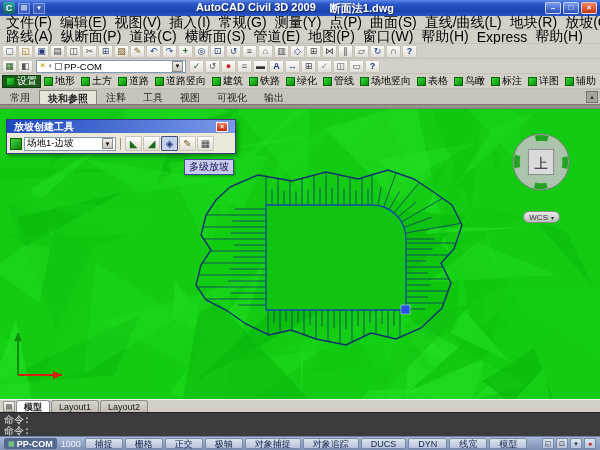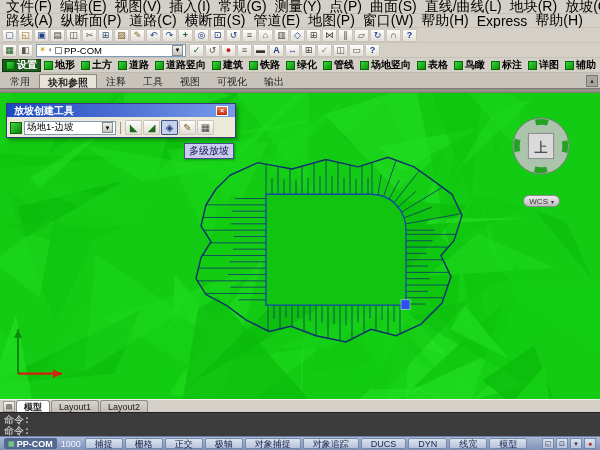--- a/index.html
+++ b/index.html
@@ -80,21 +80,21 @@
 .layer-combo{display:flex;align-items:center;height:13px;background:#fff;border:1px solid #7f9db9;width:150px;font-size:9.5px;gap:2px;padding:0 2px;margin:0 2px}
 .lc-ico{font-size:8px;line-height:8px}
 .lc-ico.sun{color:#c8a000}.lc-ico.half{color:#888}
 .lc-swatch{width:7px;height:7px;background:#fff;border:1px solid #888}
 .lc-text{flex:1;color:#000;white-space:nowrap;overflow:hidden}
 .lc-btn{width:11px;height:11px;background:linear-gradient(#f0eee8,#c8c4bc);border:1px solid #8c8c8c;font-size:6px;display:grid;place-items:center}
 .lc-btn::before{content:"▼"}
 
 
 .hy{flex:0 0 15px;height:15px;background:#d4d0c8;display:flex;align-items:center;padding:0 2px;border-bottom:1px solid #c0bcb4;overflow:hidden}
-.hy-item{display:flex;align-items:center;gap:2px;padding:0 3px;font-size:10px;font-weight:bold;white-space:nowrap;height:13px;color:#000}
+.hy-item{display:flex;align-items:center;gap:2px;padding:0 3px;font-size:10px;font-weight:normal;white-space:nowrap;height:13px;color:#000}
 .hy-item::before{content:"";width:7px;height:7px;background:linear-gradient(135deg,#39d839,#0a8e0a);border:1px solid #076807;flex:0 0 7px}
 .hy-item:nth-of-type(1){background:#1e5c1e;color:#fff;border:1px solid #0c3c0c}
 
 
 .ribbonbar{flex:0 0 15px;height:15px;background:#c8c4bc;display:flex;align-items:flex-end;padding:0 2px;gap:1px}
 .ribbon-tab{padding:1px 8px;font-size:10px;height:14px;white-space:nowrap;color:#222}
 .ribbon-tab:nth-of-type(2){background:#e8e4da;border:1px solid #8a867e;border-bottom:none;font-weight:bold}
 .ribbon-fill{flex:1}
 .ribbon-min{width:12px;height:12px;border:1px solid #777;background:#a8a49c;margin-bottom:1px;font-size:7px;display:grid;place-items:center;color:#333}
 .ribbon-min::before{content:"▴"}
@@ -159,20 +159,34 @@
 .st-ico.a::before{content:"◱"}
 .st-ico.b::before{content:"⊡"}
 .st-ico.c::before{content:"▾"}
 .st-ico.alert::before{content:"●";color:#c02020}
 </style>
 </head>
 <body>
 
 <div id="app">
 
+  <div class="titlebar">
+    <span class="app-icon"></span>
+    <span class="tb-ico a"></span>
+    <span class="tb-ico b"></span>
+    <span class="title-text">
+      <span>AutoCAD Civil 3D 2009</span>
+      <span>断面法1.dwg</span>
+    </span>
+    <span class="winbtns">
+      <span class="winbtn min"></span>
+      <span class="winbtn max"></span>
+      <span class="winbtn close"></span>
+    </span>
+  </div>
 
   <div class="menubar">
     <div class="menus">
 
     <span class="menu-item">文件(F)</span>
         <span class="menu-item">编辑(E)</span>
         <span class="menu-item">视图(V)</span>
         <span class="menu-item">插入(I)</span>
         <span class="menu-item">常规(G)</span>
         <span class="menu-item">测量(Y)</span>

